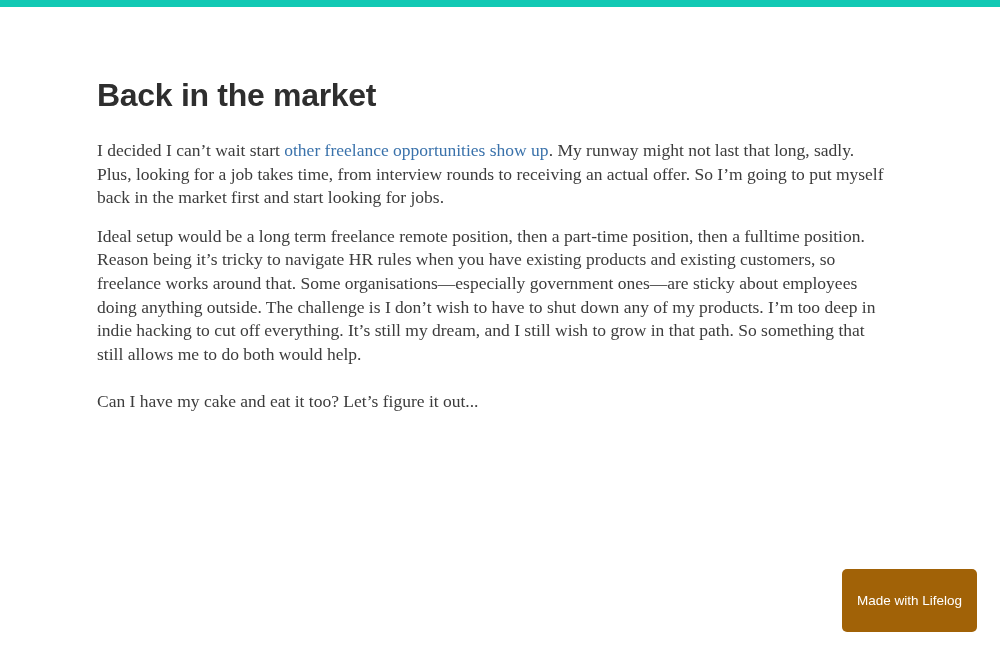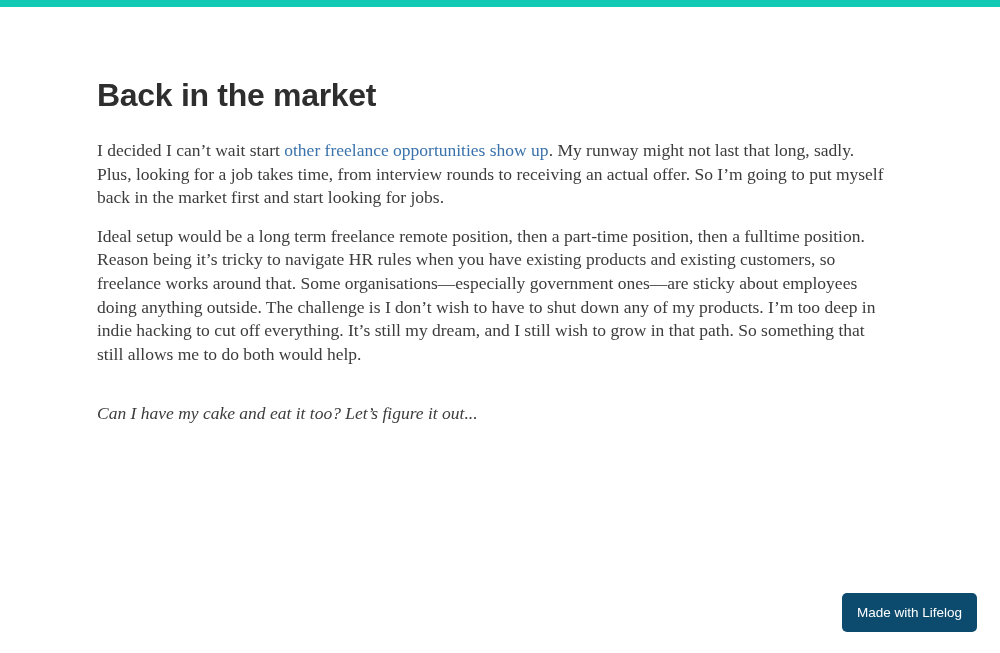--- a/index.html
+++ b/index.html
@@ -46,37 +46,36 @@
     margin-top: 24px;
   }
   article p {
     font-family: "Liberation Serif", "DejaVu Serif", serif;
     font-size: 17.5px;
     line-height: 23.6px;
     color: #3c3c3c;
     margin: 0 0 15px 0;
   }
   article p.italic {
-    font-style: italic;
-    margin-top: 36px;
+    margin-top: 24px;
   }
   a.body-link {
     color: #3a72ab;
     text-decoration: none;
     cursor: pointer;
   }
   .badge {
     position: absolute;
     right: 23px;
     bottom: 21px;
-    background: #0c4a6e;
+    background: #a16207;
     color: #ffffff;
     font-size: 13.5px;
     font-family: "Liberation Sans", sans-serif;
-    padding: 12px 15px;
+    padding: 24px 15px;
     border-radius: 5px;
     text-decoration: none;
     cursor: pointer;
     display: inline-block;
   }
 </style>
 </head>
 <body>
 
 <div class="topbar"></div>

